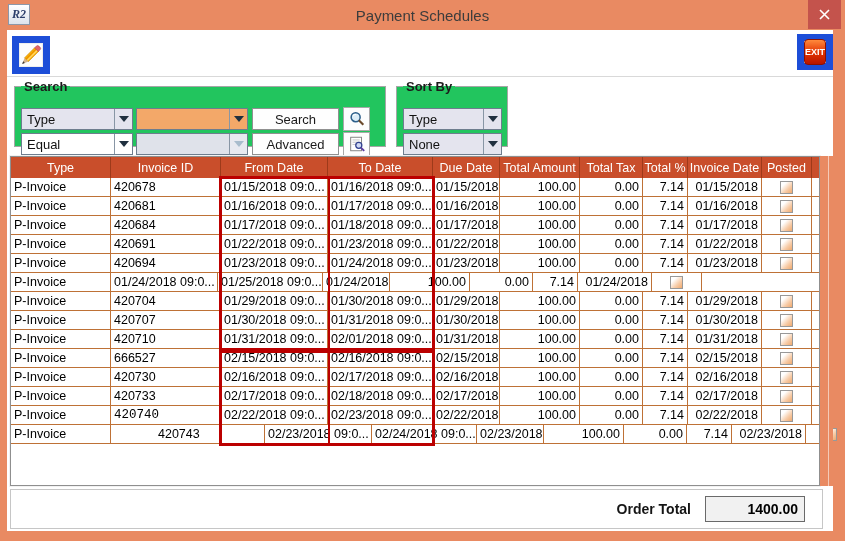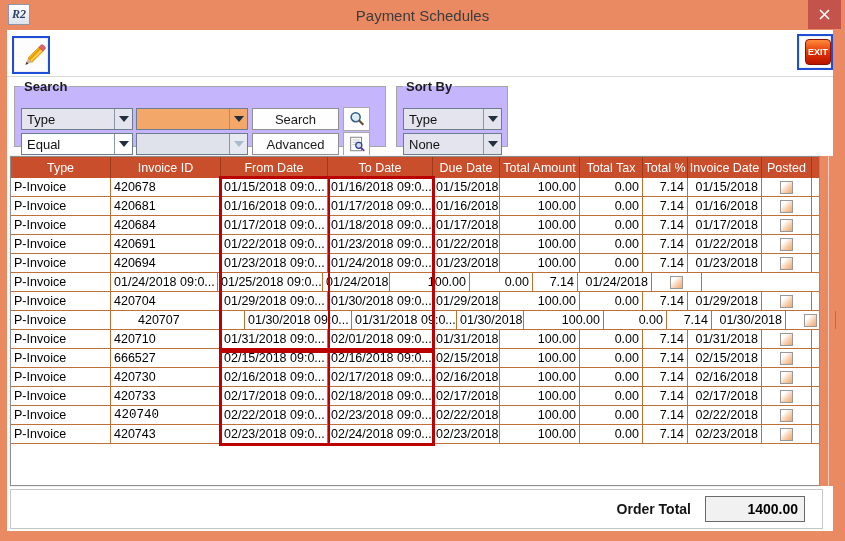--- a/index.html
+++ b/index.html
@@ -28,34 +28,34 @@
     position:absolute; right:4px; top:0; width:33px; height:29px;
     background:var(--closebtn,#C4534C); display:flex; align-items:center; justify-content:center;
     cursor:default;
   }
   
   .content { position:absolute; left:7px; top:30px; width:826px; height:501px; background:#ffffff; }
   .toolbar-sep { position:absolute; left:0; top:46px; width:826px; height:1px; background:#d9d9d9; }
 
   .tool-btn {
     position:absolute; width:38px; height:38px; background:#fdfdfd;
-    border:2px solid #1d4ed8; box-shadow:inset 0 0 0 1px #eeeeee;
+    border:7px solid #1d4ed8; box-shadow:inset 0 0 0 1px #eeeeee;
     display:flex; align-items:center; justify-content:flex-end;
   }
   .edit-btn { left:5px; top:6px; }
   .exit-btn { left:790px; top:4px; width:36px; height:36px; }
   .exit-inner {
     width:26px; height:26px; border-radius:4px;
     background:linear-gradient(#ff8a3c,#e03000 55%,#b71500);
     border:1px solid #8d1000; color:#fff; font-weight:bold; font-size:9px;
     display:flex; align-items:center; justify-content:center; letter-spacing:0;
   }
   
   fieldset {
-    position:absolute; border:1px solid #a6a6a6; background:#c4b5fd;
+    position:absolute; border:1px solid #a6a6a6; background:#22c55e;
   }
   fieldset legend { font-size:13px; font-weight:bold; color:#1c1c1c; margin-left:6px; padding:0 3px; }
   .fs-search { left:7px;  top:49px; width:372px; height:68px; }
   .fs-sort   { left:389px; top:49px; width:112px; height:68px; }
 
   .combo {
     position:absolute; height:22px; display:flex; align-items:stretch;
     border:1px solid #6e7d8e; background:#e4e4ee; font-size:13px; color:#111;
   }
   .combo .val { flex:1; display:flex; align-items:center; padding-left:5px; overflow:hidden; white-space:nowrap; }
@@ -333,21 +333,21 @@
             <div class="td r" style="width: 63px;">0.00</div>
             <div class="td r" style="width: 45px;">7.14</div>
             <div class="td r" style="width: 74px;">01/29/2018</div>
             <div class="td c" style="width: 50px;">
               <span class="checkbox"></span>
             </div>
             <div class="td fill"></div>
           </div>
           <div class="tr">
             <div class="td " style="width: 100px;">P-Invoice</div>
-            <div class="td " style="width: 110px; margin-left: 24px;">420707</div>
+            <div class="td " style="width: 110px;">420707</div>
             <div class="td " style="width: 107px;">01/30/2018 09:0...</div>
             <div class="td " style="width: 105px;">01/31/2018 09:0...</div>
             <div class="td " style="width: 67px;">01/30/2018</div>
             <div class="td r" style="width: 80px;">100.00</div>
             <div class="td r" style="width: 63px;">0.00</div>
             <div class="td r" style="width: 45px;">7.14</div>
             <div class="td r" style="width: 74px;">01/30/2018</div>
             <div class="td c" style="width: 50px;">
               <span class="checkbox"></span>
             </div>
@@ -423,21 +423,21 @@
             <div class="td r" style="width: 63px;">0.00</div>
             <div class="td r" style="width: 45px;">7.14</div>
             <div class="td r" style="width: 74px;">02/22/2018</div>
             <div class="td c" style="width: 50px;">
               <span class="checkbox"></span>
             </div>
             <div class="td fill"></div>
           </div>
           <div class="tr">
             <div class="td " style="width: 100px;">P-Invoice</div>
-            <div class="td " style="width: 110px;">420743</div>
+            <div class="td " style="width: 110px; margin-left: 44px;">420743</div>
             <div class="td " style="width: 107px;">02/23/2018 09:0...</div>
             <div class="td " style="width: 105px;">02/24/2018 09:0...</div>
             <div class="td " style="width: 67px;">02/23/2018</div>
             <div class="td r" style="width: 80px;">100.00</div>
             <div class="td r" style="width: 63px;">0.00</div>
             <div class="td r" style="width: 45px;">7.14</div>
             <div class="td r" style="width: 74px;">02/23/2018</div>
             <div class="td c" style="width: 50px;">
               <span class="checkbox"></span>
             </div>

